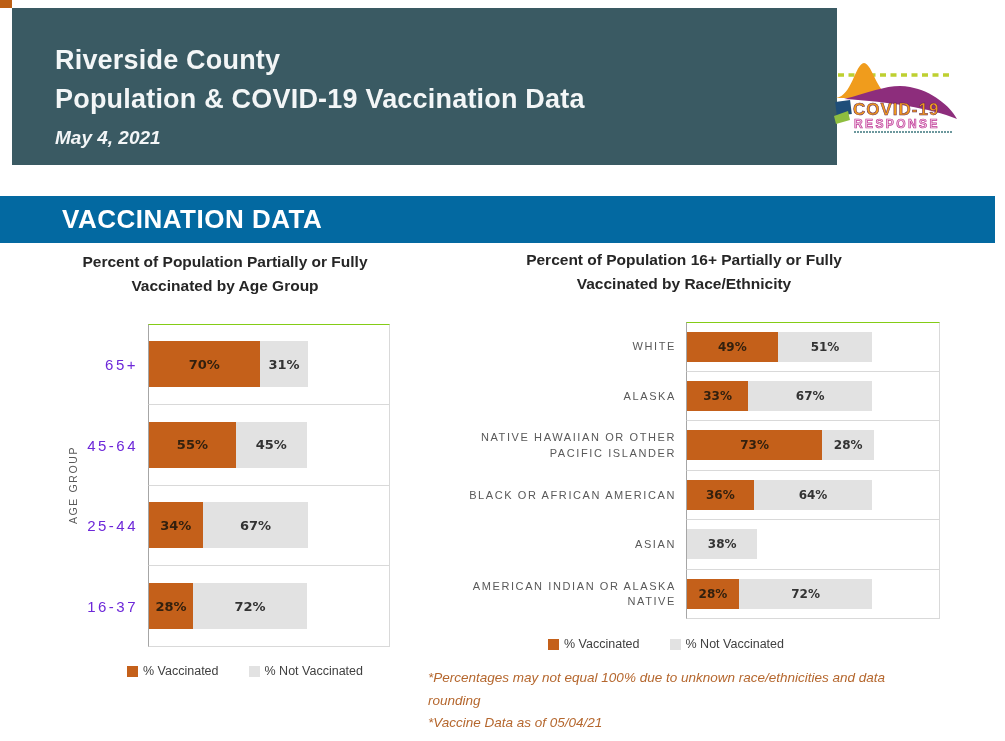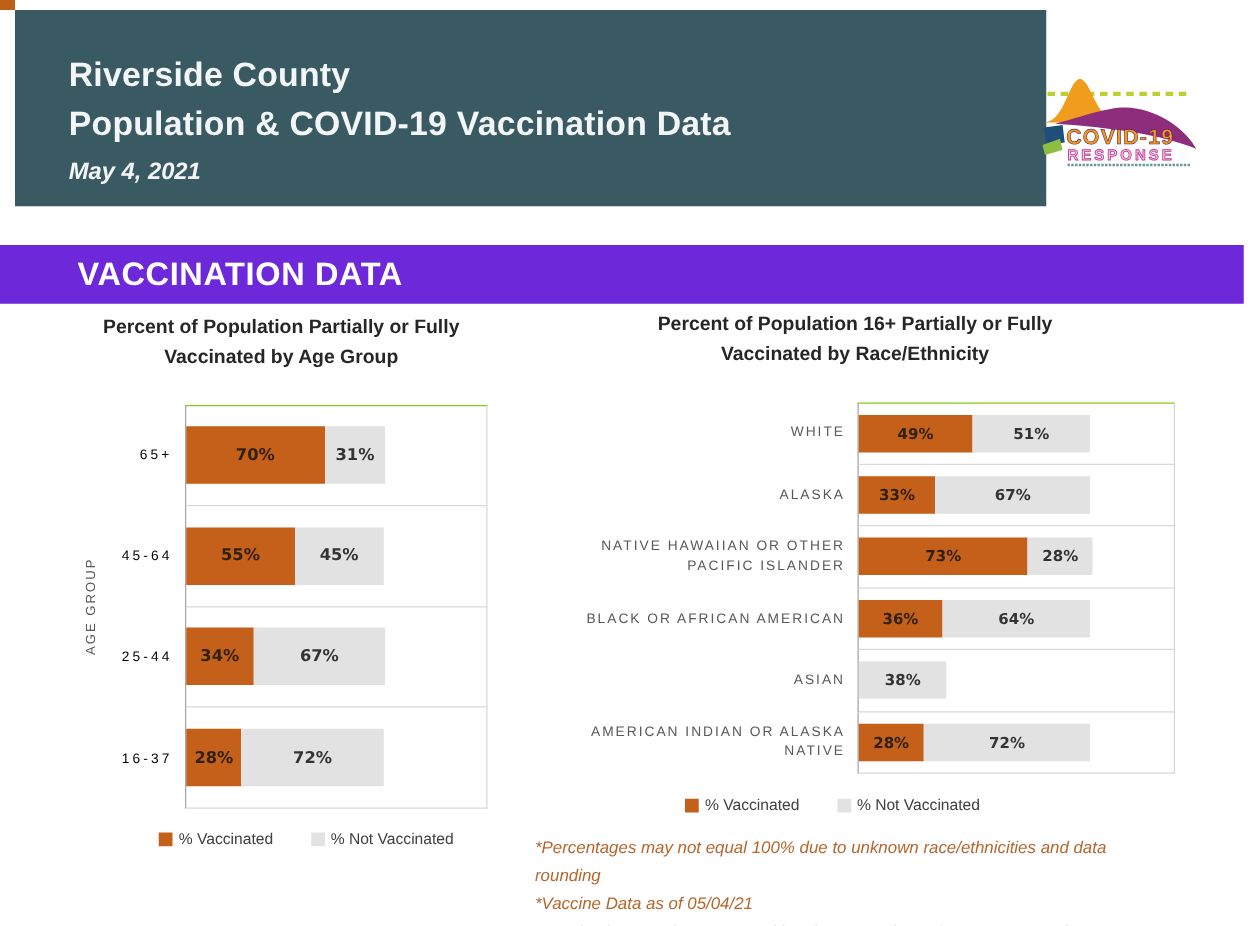--- a/index.html
+++ b/index.html
@@ -8,21 +8,21 @@
     font-family:"Liberation Sans", sans-serif;overflow:hidden;
   }
   
   .corner-chip{position:absolute;left:0;top:0;width:12px;height:8px;background:#bd5f15;}
   .header{position:absolute;left:12px;top:8px;width:825px;height:157px;background:#3a5a63;}
   .header-text{position:absolute;left:43px;top:33px;color:#f3f6f7;}
   .header-title{font-size:27px;font-weight:bold;line-height:39px;letter-spacing:0.2px;}
   .header-date{margin-top:8px;font-size:19px;font-weight:bold;font-style:italic;}
   .logo{position:absolute;left:818px;top:50px;width:128px;height:78px;}
   
-  .banner{position:absolute;left:0;top:196px;width:995px;height:47px;background:#6d28d9;}
+  .banner{position:absolute;left:0;top:196px;width:995px;height:47px;background:#0369a1;}
   .banner-label{padding-left:62px;line-height:47px;font-size:26px;font-weight:bold;color:#ffffff;letter-spacing:0.5px;}
   
   .chart{position:absolute;}
   .chart-title{text-align:center;font-size:15.5px;font-weight:bold;color:#262626;line-height:24px;}
   .chart-body{display:flex;margin-top:26px;}
   .rows{flex:1;}
   .plotcell{flex:1;border-left:1px solid #a6a6a6;border-right:1px solid #d9d9d9;
             border-bottom:1px solid #d9d9d9;display:flex;align-items:center;box-sizing:border-box;}
   .row-first .plotcell{border-top:1px solid #84cc16;}
   .bar{display:flex;width:100%;}
@@ -31,21 +31,21 @@
   .seg-not{background:#e2e2e2;}
   .blab{font-size:13px;font-weight:bold;color:#32200e;font-family:"DejaVu Sans", sans-serif;white-space:nowrap;}
   .seg-not .blab{color:#333333;}
   
   .chart-age{left:60px;top:250px;width:330px;}
   .y-axis-title{width:26px;display:flex;align-items:center;justify-content:center;
                 writing-mode:vertical-rl;transform:rotate(180deg);
                 font-size:10.5px;letter-spacing:1.6px;color:#595959;}
   .arow{display:flex;height:80.75px;}
   .acat{width:62px;box-sizing:border-box;padding-right:10px;display:flex;align-items:center;
-        justify-content:flex-end;font-size:11px;letter-spacing:2.5px;color:#000000;white-space:nowrap;}
+        justify-content:flex-end;font-size:15px;letter-spacing:2.5px;color:#6d28d9;white-space:nowrap;}
   .chart-age .bar{height:46px;}
   
   .chart-race{left:428px;top:248px;width:512px;}
   .rrow{display:flex;height:49.5px;}
   .rcat{width:258px;box-sizing:border-box;padding-right:10px;display:flex;align-items:center;
         justify-content:flex-end;text-align:right;font-size:11px;letter-spacing:1.6px;
         color:#595959;line-height:1.4;}
   .chart-race .bar{height:30px;}
   .chart-race .blab{font-size:12px;}
   

